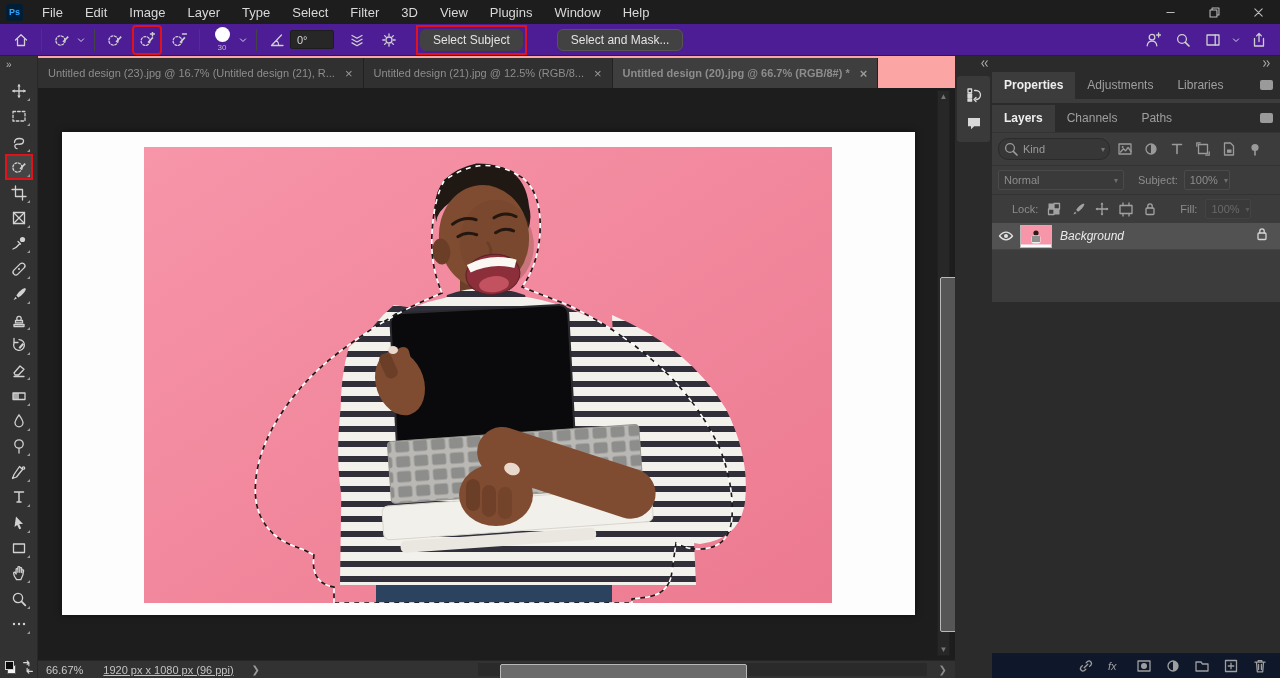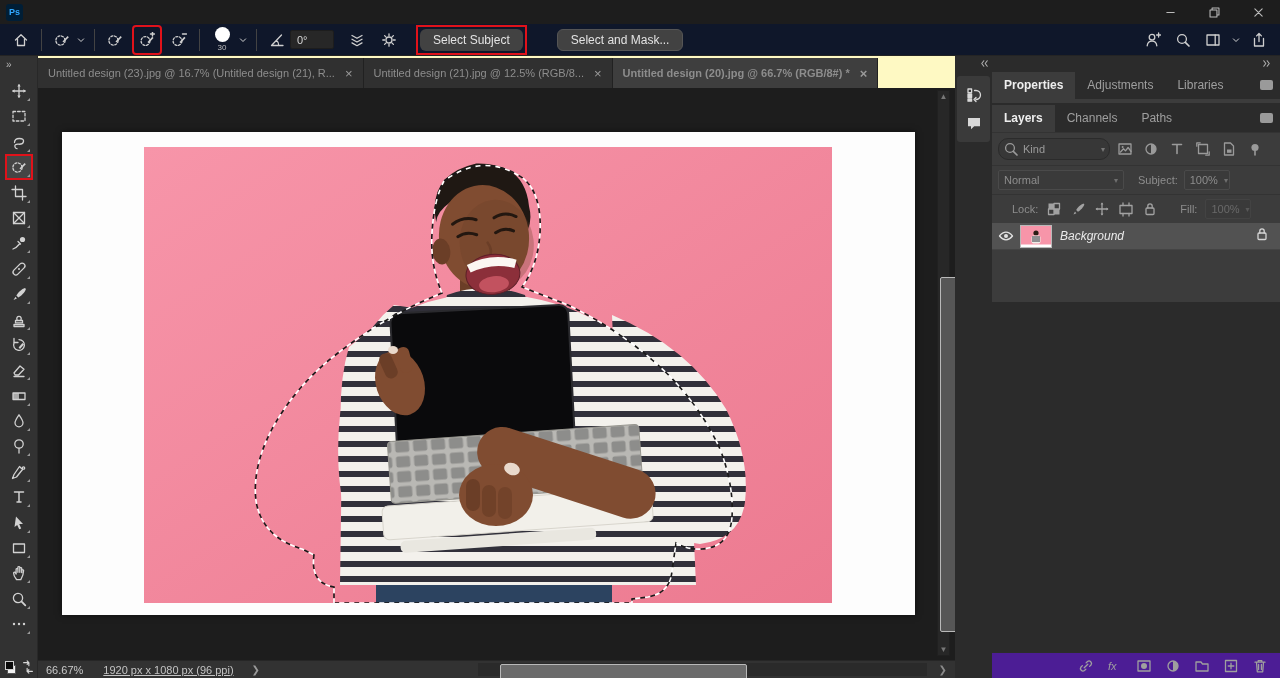--- a/index.html
+++ b/index.html
@@ -11,21 +11,21 @@
   .icon svg { display:block; }
 
   
   .titlebar { position:absolute; left:0; top:0; right:0; height:24px; background:#1d1d1d; display:flex; align-items:center; z-index:30; }
   .ps-logo { width:17px; height:17px; margin:0 8px 0 6px; background:#001e36; color:#31a8ff; border-radius:3px; font-size:9px; font-weight:bold; display:flex; align-items:center; justify-content:center; }
   .menu-item { font-size:13px; color:#d8d8d8; padding:0 11px; height:24px; display:flex; align-items:center; cursor:default; }
   .win-controls { margin-left:auto; display:flex; height:24px; }
   .win-btn { width:44px; height:24px; display:flex; align-items:center; justify-content:center; color:#bbb; }
 
   
-  .optionsbar { position:absolute; left:0; top:24px; right:0; height:32px; background:#0f172a; border-bottom:1px solid #242424; display:flex; align-items:center; z-index:29; padding-left:8px; }
+  .optionsbar { position:absolute; left:0; top:24px; right:0; height:32px; background:#4c1d95; border-bottom:1px solid #242424; display:flex; align-items:center; z-index:29; padding-left:8px; }
   .ob-sep { width:1px; height:22px; background:#434343; margin:0 7px; }
   .ob-icon { width:26px; height:26px; display:flex; align-items:center; justify-content:center; color:#cfcfcf; border-radius:2px; }
   .red-box { outline:2px solid var(--red); outline-offset:0px; }
   .brush-circle { width:30px; height:30px; display:flex; flex-direction:column; align-items:center; justify-content:center; color:#cfcfcf; }
   .brush-circle .dot { width:15px; height:15px; border-radius:50%; background:#fff; }
   .brush-circle .sz { font-size:8px; color:#bdbdbd; margin-top:1px; }
   .angle-field { width:44px; height:19px; background:#272727; border:1px solid #1d1d1d; border-radius:2px; color:#d6d6d6; font-size:11px; display:flex; align-items:center; padding-left:6px; }
   .ob-btn { height:22px; background:#424242; border:1px solid #555; border-radius:6px; color:#e3e3e3; font-size:12px; padding:0 13px; display:flex; align-items:center; }
   .ob-right { margin-left:auto; display:flex; align-items:center; gap:4px; padding-right:8px; }
 
@@ -35,21 +35,21 @@
   .tools { display:flex; flex-direction:column; align-items:center; margin-top:8px; gap:3.4px; }
   .tool { position:relative; width:24px; height:22px; display:flex; align-items:center; justify-content:center; color:#d2d2d2; }
   .tool::after { content:""; position:absolute; right:1px; bottom:1px; border-left:3px solid transparent; border-bottom:3px solid #9a9a9a; }
   .tool.hl { outline:2px solid var(--red); background:#454545; }
   .fgbg-mini { position:absolute; left:5px; bottom:4px; width:30px; height:14px; display:flex; align-items:center; gap:5px; }
   .fgbg-mini .chips { position:relative; width:13px; height:13px; }
   .fgbg-mini .chips .b { position:absolute; left:0; top:0; width:9px; height:9px; background:#0a0a0a; border:1px solid #cfcfcf; z-index:2; }
   .fgbg-mini .chips .w { position:absolute; right:0; bottom:0; width:9px; height:9px; background:#f2f2f2; border:1px solid #555; }
 
   
-  .tabbar { position:absolute; left:38px; top:56px; height:32px; right:325px; background:#fef9c3; display:flex; align-items:flex-end; z-index:19; }
+  .tabbar { position:absolute; left:38px; top:56px; height:32px; right:325px; background:#fca5a5; display:flex; align-items:flex-end; z-index:19; }
   .doc-tab { height:30px; background:#303030; border-right:1px solid #212121; color:#a9a9a9; font-size:12px; display:flex; align-items:center; padding:0 10px; max-width:360px; }
   .doc-tab .lbl { overflow:hidden; text-overflow:ellipsis; white-space:nowrap; }
   .doc-tab .x { margin-left:10px; color:#9a9a9a; font-size:13px; }
   .doc-tab.active { background:#3e3e3e; color:#e8e8e8; font-weight:bold; }
 
   
   .canvas { position:absolute; left:38px; top:88px; right:325px; bottom:18px; background:#1d1d1d; overflow:hidden; }
   .document { position:absolute; left:24px; top:44px; width:853px; height:483px; background:#fdfdfd; box-shadow:0 0 6px rgba(0,0,0,.55); }
   .photo { position:absolute; left:82px; top:15px; width:688px; height:456px; }
   .vscroll { position:absolute; right:5px; top:2px; bottom:4px; width:13px; background:#272727; border:1px solid #202020; }
@@ -101,31 +101,45 @@
   .val-dd { width:46px; }
   .lbl { font-size:11px; color:#8d8d8d; }
   .lock-row { padding:4px 20px; gap:8px; }
   .lock-ics { display:flex; gap:8px; align-items:center; color:#a2a2a2; }
   .layer-row { display:flex; align-items:center; height:27px; background:#525252; border-bottom:1px solid #444; }
   .eye-cell { width:28px; display:flex; justify-content:center; color:#e2e2e2; }
   .thumb { width:32px; height:23px; border:1px solid #b9b9b9; margin-right:8px; }
   .layer-name { font-size:12px; font-style:italic; color:#eaeaea; flex:1; }
   .layer-lock { padding-right:10px; color:#d5d5d5; }
   .layer-empty { flex:1; background:#3c3c3c; }
-  .layer-actions { position:absolute; left:37px; right:0; bottom:0; height:26px; background:#4c1d95; border-top:1px solid #2c2c2c; display:flex; align-items:center; justify-content:flex-end; gap:13px; padding-right:12px; color:#9f9f9f; }
+  .layer-actions { position:absolute; left:37px; right:0; bottom:0; height:26px; background:#0f172a; border-top:1px solid #2c2c2c; display:flex; align-items:center; justify-content:flex-end; gap:13px; padding-right:12px; color:#9f9f9f; }
 
   .dim { opacity:.55; }
 </style>
 </head>
 <body>
 
 <div class="app">
 
   <div class="titlebar">
     <div class="ps-logo">Ps</div>
+    <div id="menuItems" style="display:flex;">
+        <span class="menu-item">File</span>
+        <span class="menu-item">Edit</span>
+        <span class="menu-item">Image</span>
+        <span class="menu-item">Layer</span>
+        <span class="menu-item">Type</span>
+        <span class="menu-item">Select</span>
+        <span class="menu-item">Filter</span>
+        <span class="menu-item">3D</span>
+        <span class="menu-item">View</span>
+        <span class="menu-item">Plugins</span>
+        <span class="menu-item">Window</span>
+        <span class="menu-item">Help</span>
+      </div>
     <div class="win-controls" id="winControls">
         <span class="win-btn">
           <svg width="13" height="13" viewBox="0 0 16 16" fill="none" stroke="currentColor" stroke-width="1.3" stroke-linecap="round" stroke-linejoin="round">
             <path d="M3.5 8h9" stroke-width="1.4"></path>
           </svg>
         </span>
         <span class="win-btn">
           <svg width="13" height="13" viewBox="0 0 16 16" fill="none" stroke="currentColor" stroke-width="1.3" stroke-linecap="round" stroke-linejoin="round">
             <rect x="5" y="2.5" width="8.5" height="8.5"></rect>
             <rect x="2.5" y="5" width="8.5" height="8.5" fill="#1d1d1d"></rect>

